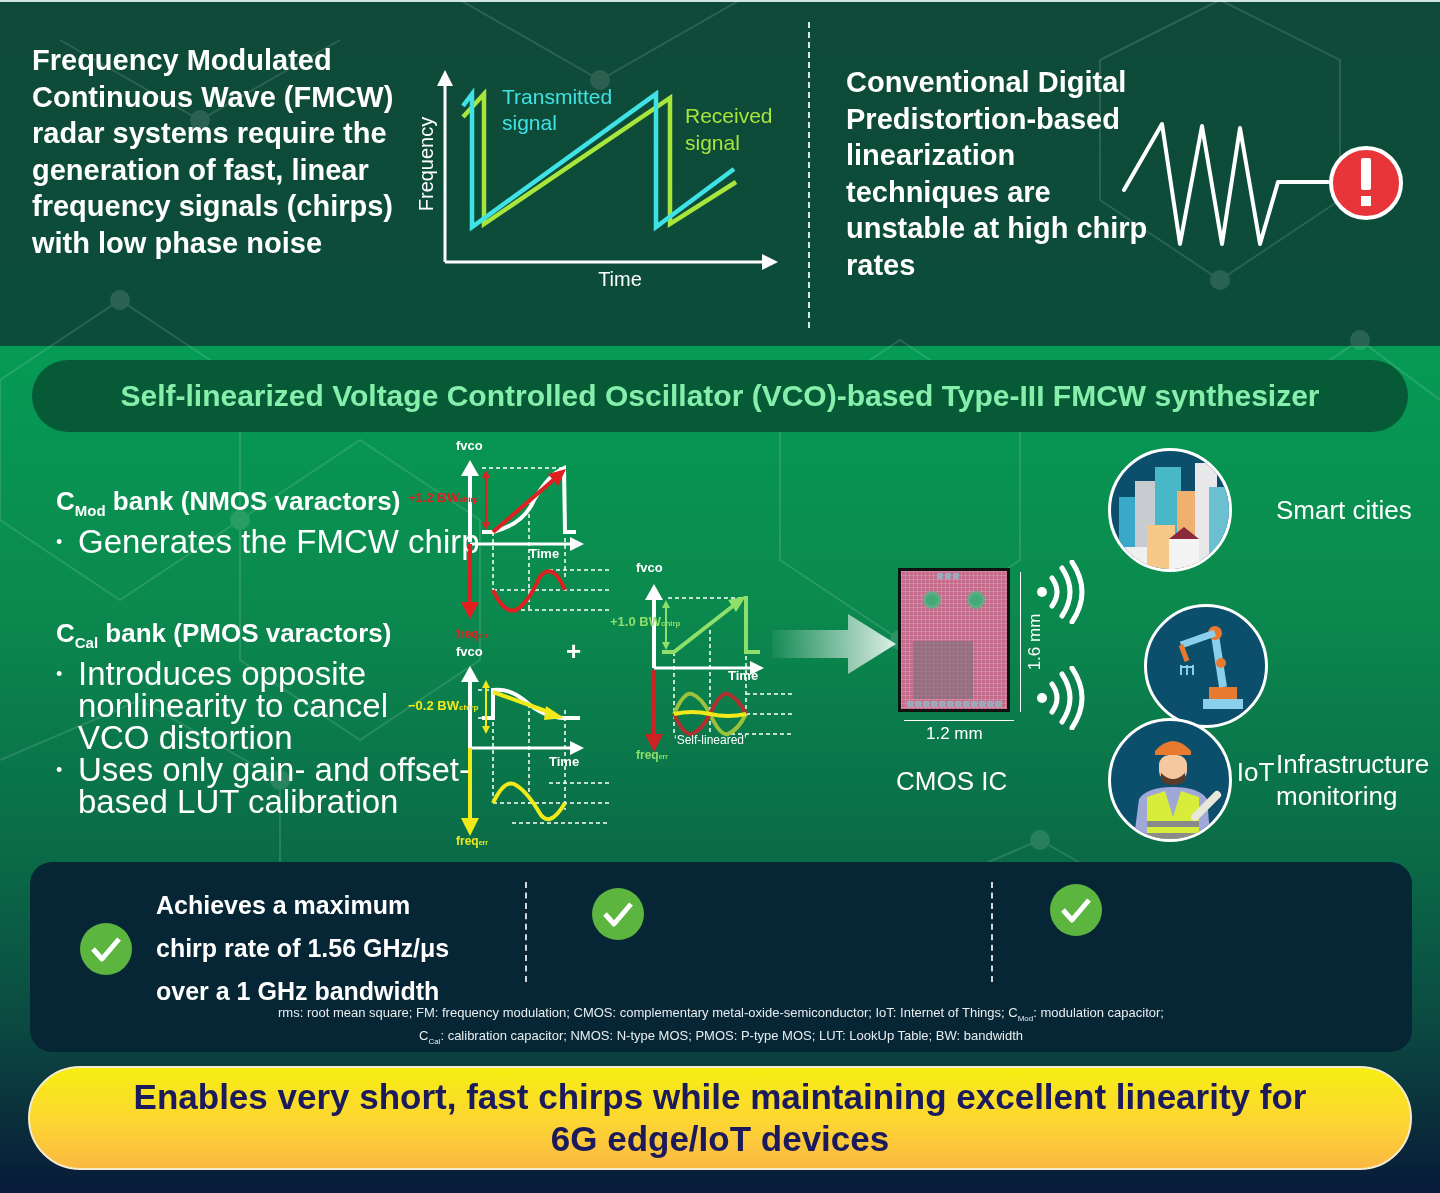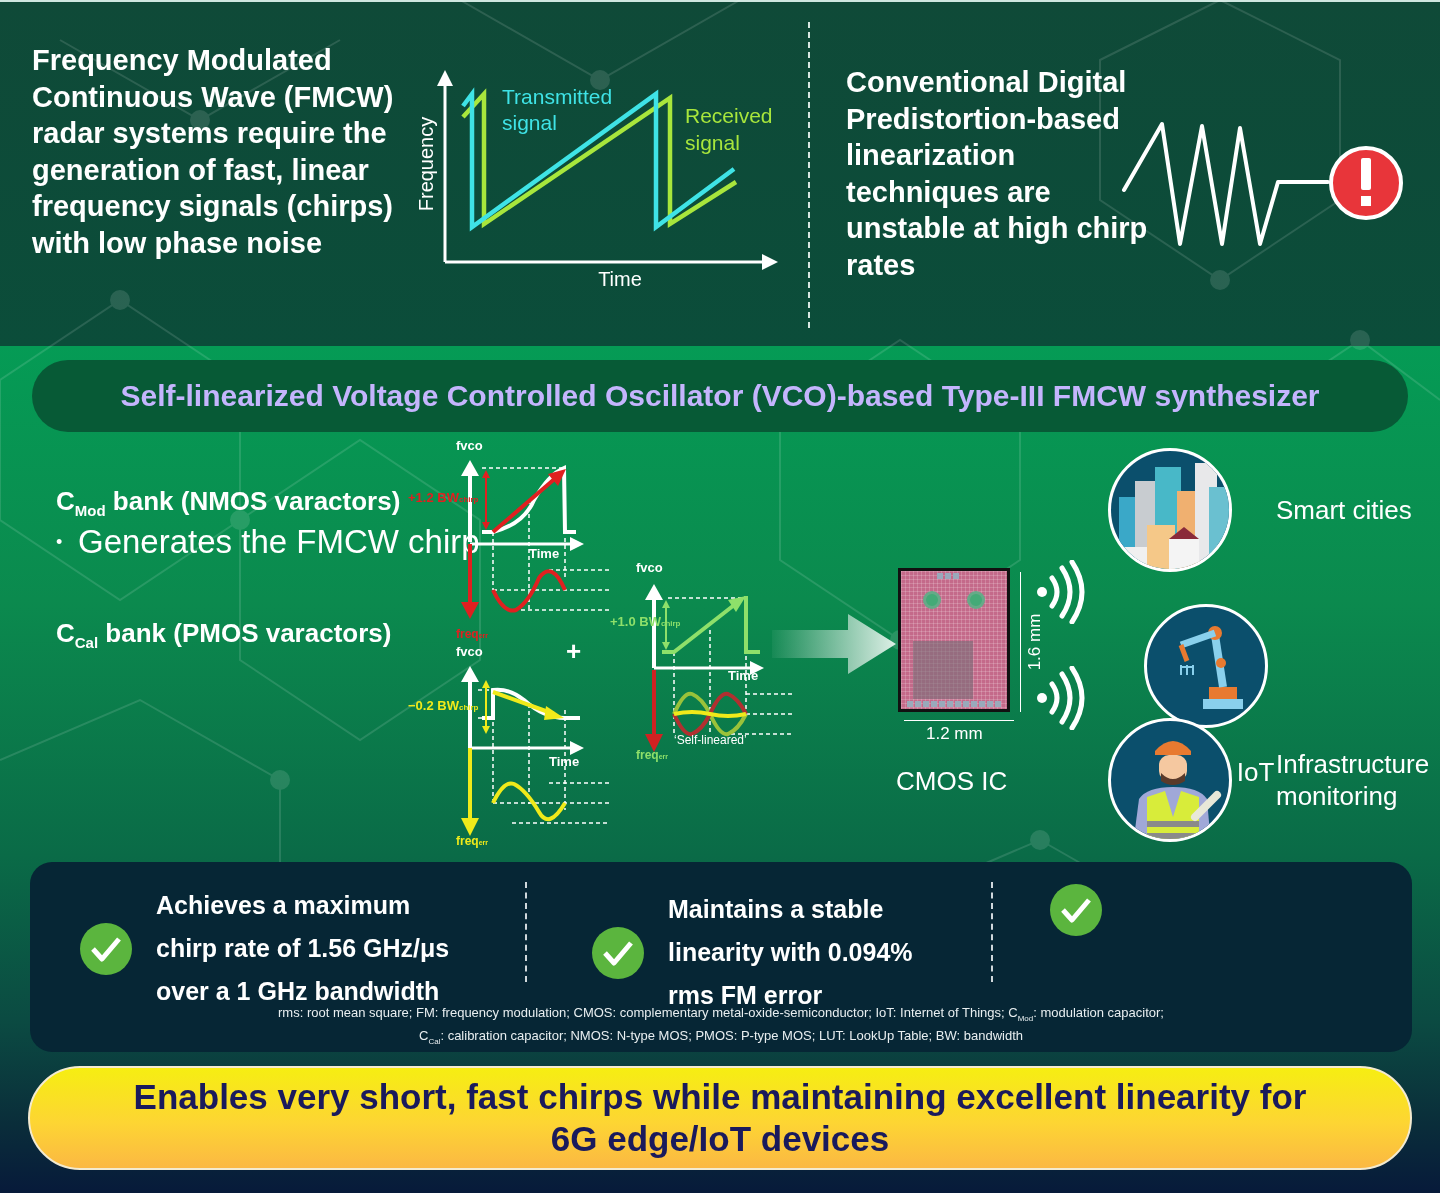--- a/index.html
+++ b/index.html
@@ -29,21 +29,21 @@
   .top-right-text {
     position: absolute; left: 846px; top: 64px; width: 320px;
     font-weight: bold; font-size: 29px; line-height: 36.5px; color: #fff;
   }
   .unstable-icon { position: absolute; left: 1118px; top: 118px; }
 
   .banner {
     position: absolute; left: 32px; top: 360px; width: 1376px; height: 72px;
     background: #075a36; border-radius: 36px;
     display: flex; align-items: center; justify-content: center;
-    font-weight: bold; font-size: 30px; color: #c4b5fd;
+    font-weight: bold; font-size: 30px; color: #86efac;
   }
 
   .bank { position: absolute; left: 32px; width: 440px; margin-left: 24px; }
   .bank-title { font-weight: bold; font-size: 26px; line-height: 30px; }
   .bank-title sub { font-size: 15px; vertical-align: -6px; }
   .bullets { list-style: none; font-size: 33px; line-height: 32px; }
   .bullets li { position: relative; padding-left: 22px; }
   .bullets li::before { content: "•"; position: absolute; left: 0; top: 0; font-size: 18px; }
 
   .diagram { position: absolute; }
@@ -158,20 +158,24 @@
   </div>
   <ul class="bullets">
     <li>Generates the FMCW chirp</li>
   </ul>
 </div>
 
 <div class="bank" style="top:618px;">
   <div class="bank-title">
     <span>C</span><sub>Cal</sub><span> bank (PMOS varactors)</span>
   </div>
+  <ul class="bullets">
+    <li style="width:350px;">Introduces opposite nonlinearity to cancel VCO distortion</li>
+    <li style="width:430px;">Uses only gain- and offset-based LUT calibration</li>
+  </ul>
 </div>
 
 <svg class="diagram" style="left:404px; top:434px;" width="210" height="210" viewBox="0 0 210 210">
   <text x="52" y="16" font-family="Liberation Sans, sans-serif" font-size="13" font-weight="bold" fill="#fff">fvco</text>
   <line x1="66" y1="108" x2="66" y2="40" stroke="#fff" stroke-width="4"></line>
   <polygon points="66,26 57,42 75,42" fill="#fff"></polygon>
   <line x1="66" y1="110" x2="170" y2="110" stroke="#fff" stroke-width="3"></line>
   <polygon points="180,110 166,103 166,117" fill="#fff"></polygon>
   <line x1="66" y1="110" x2="66" y2="168" stroke="#e02020" stroke-width="4"></line>
   <polygon points="66,185 57,168 75,168" fill="#e02020"></polygon>
@@ -374,21 +378,20 @@
     </div>
     <div class="metric-text" style="width:320px;">Achieves a maximum chirp rate of 1.56 GHz/μs over a 1 GHz bandwidth</div>
   </div>
   <div class="metric-div" style="left:495px;"></div>
   <div class="metric" style="left:562px; top:26px; width:400px;">
     <div class="check">
       <svg width="32" height="28" viewBox="0 0 32 28">
           <polyline points="3,14 12,24 29,4" fill="none" stroke="#fff" stroke-width="5" stroke-linejoin="round"></polyline>
         </svg>
     </div>
-    <div class="metric-text" style="width:280px;">Maintains a stable linearity with 0.094% rms FM error</div>
   </div>
   <div class="metric-div" style="left:961px;"></div>
   <div class="metric" style="left:1020px; width:340px;">
     <div class="check">
       <svg width="32" height="28" viewBox="0 0 32 28">
           <polyline points="3,14 12,24 29,4" fill="none" stroke="#fff" stroke-width="5" stroke-linejoin="round"></polyline>
         </svg>
     </div>
   </div>
   <div class="abbrev">

